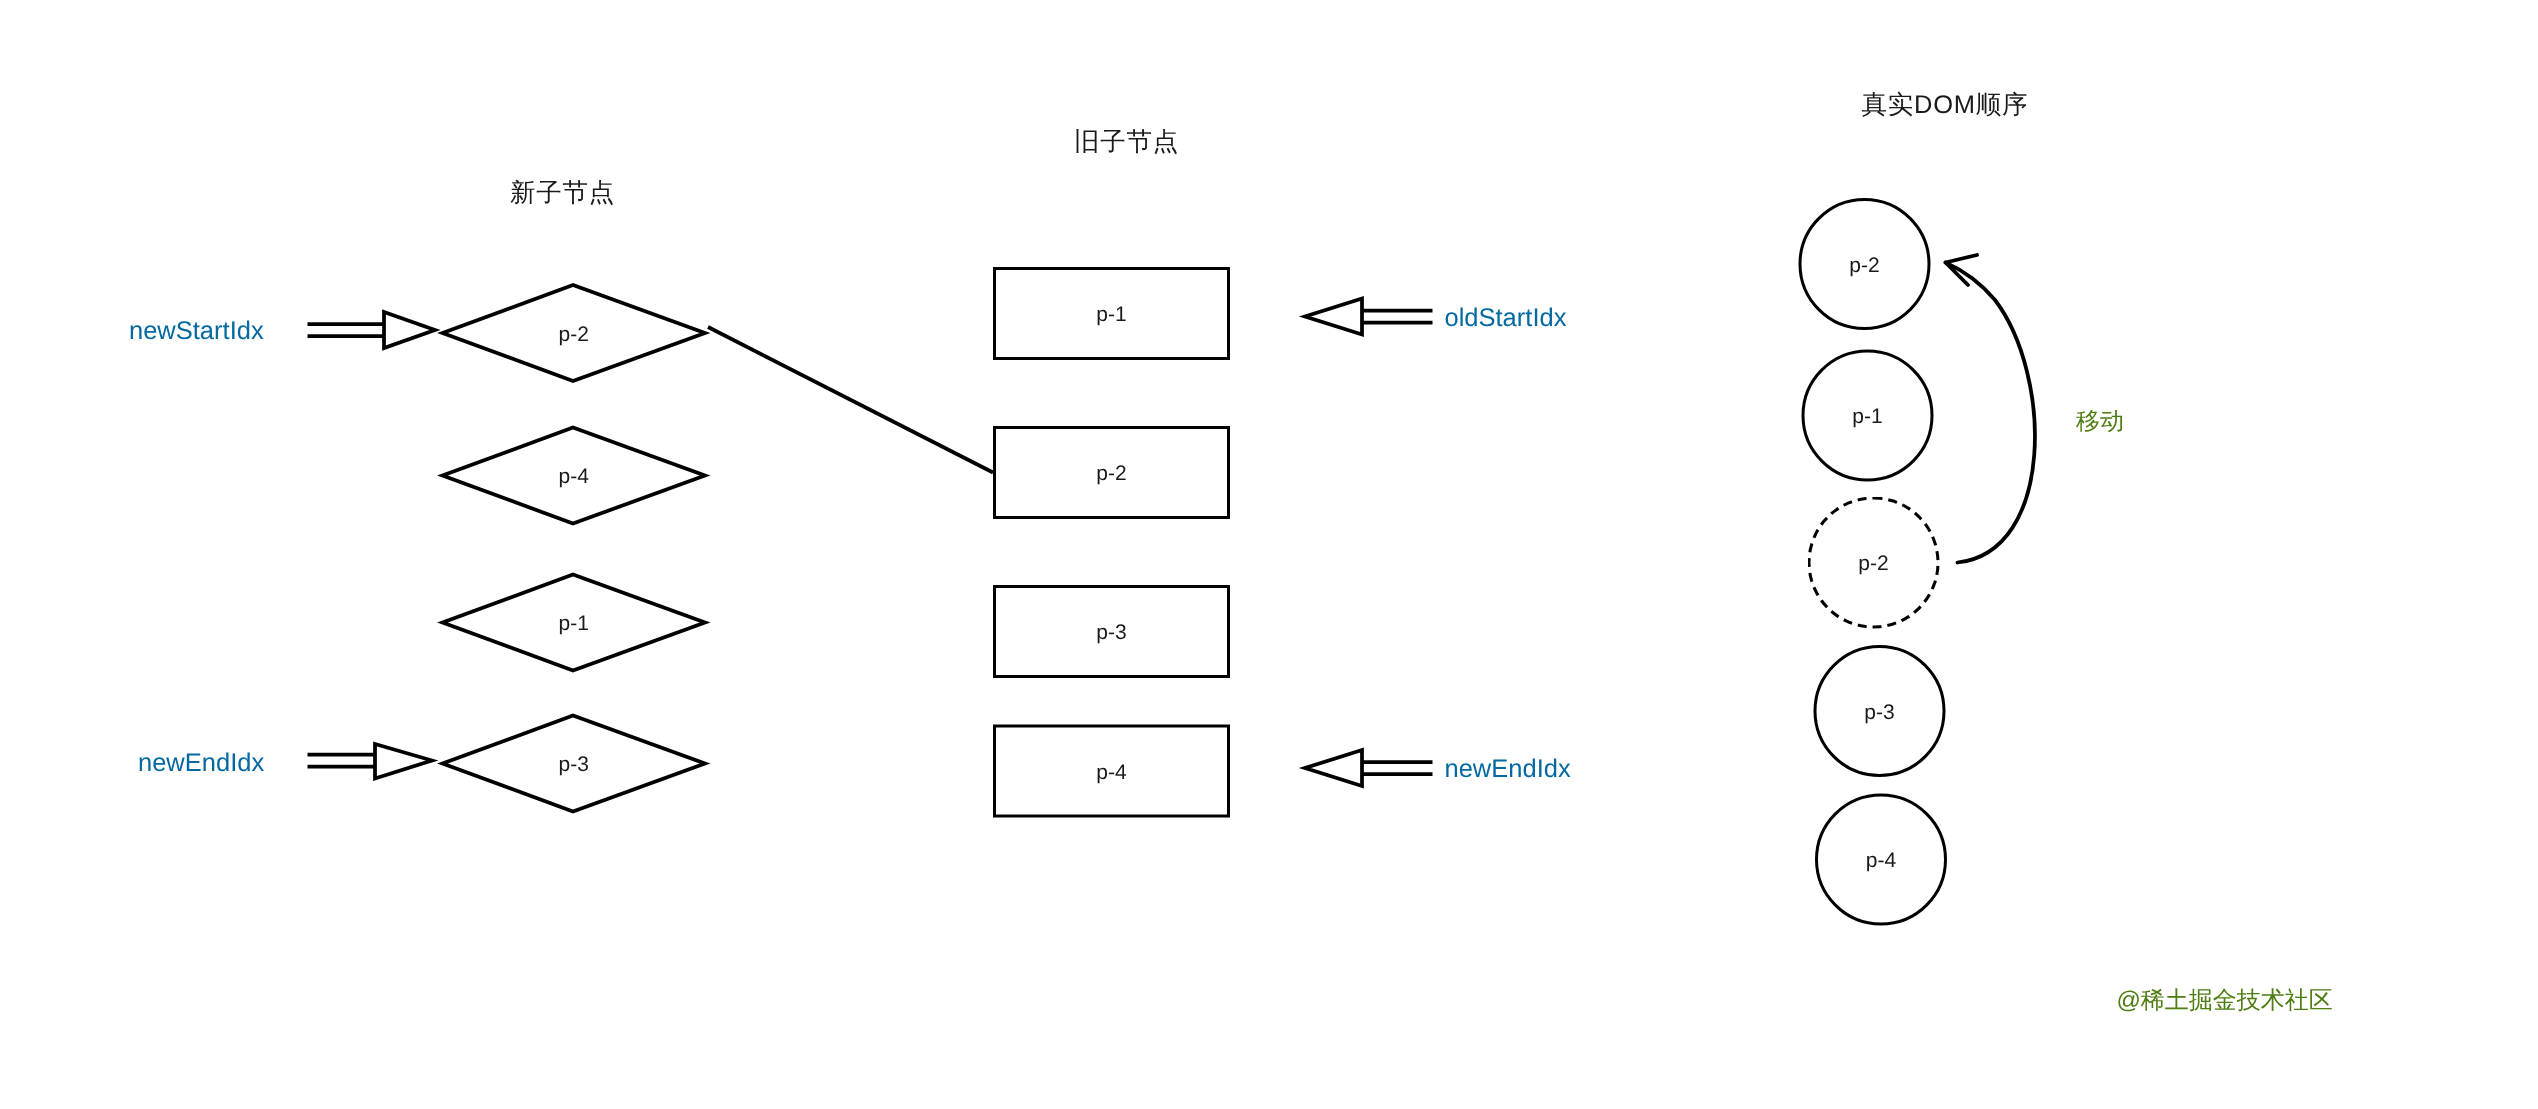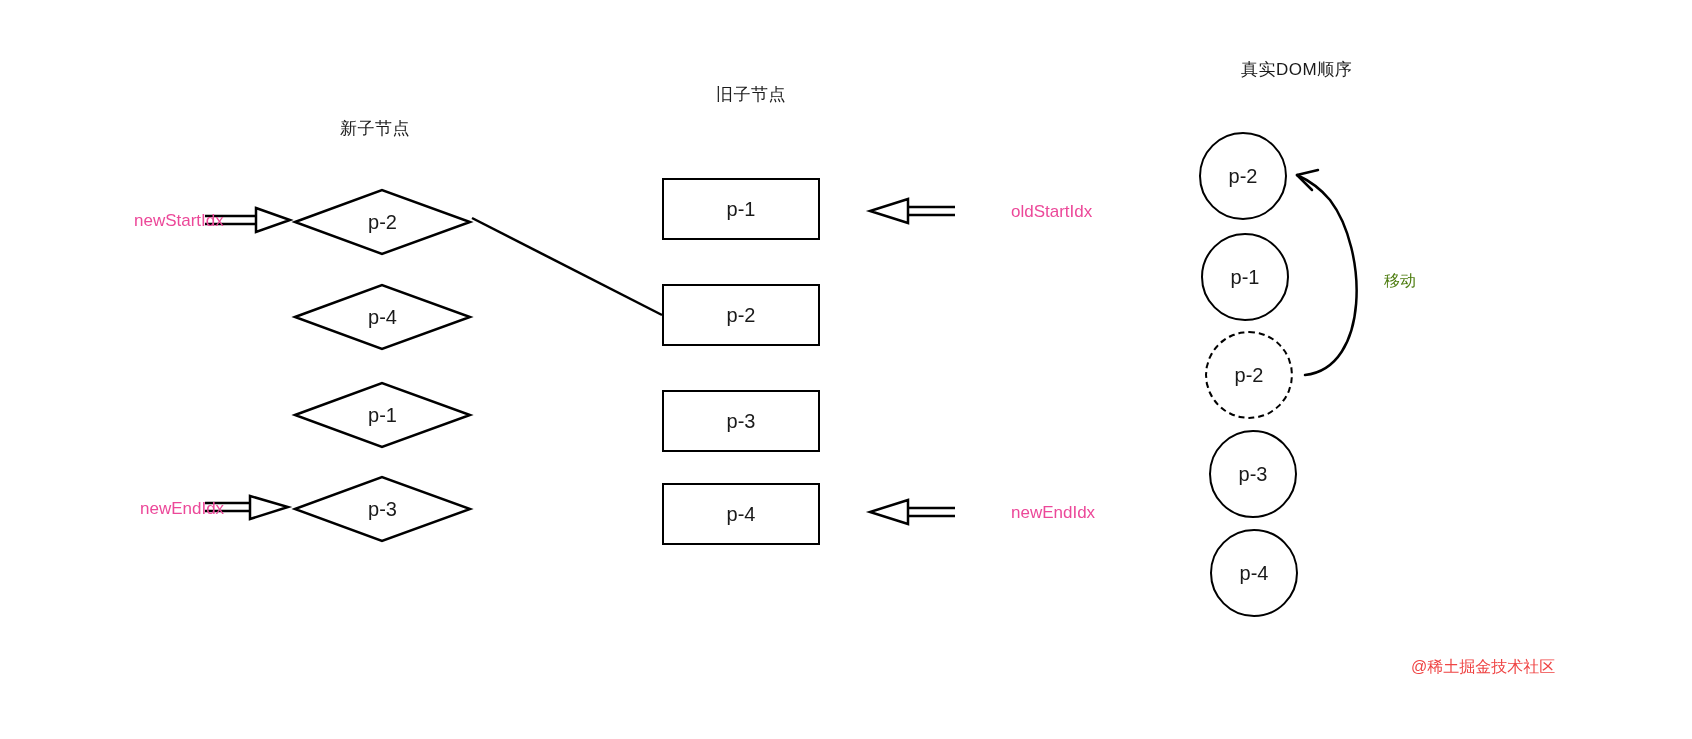--- a/index.html
+++ b/index.html
@@ -19,21 +19,21 @@
     overflow: hidden;
   }
   .col-title {
     position: absolute;
     font-size: 17px;
     color: #1a1a1a;
     white-space: nowrap;
     letter-spacing: 0.5px;
   }
   .node-label {
-    font-size: 20px;
+    font-size: 14px;
     color: #1a1a1a;
     pointer-events: none;
     white-space: nowrap;
   }
   .diamond-wrap {
     position: absolute;
     display: flex;
     align-items: center;
     justify-content: center;
   }
@@ -55,34 +55,33 @@
     align-items: center;
     justify-content: center;
     box-sizing: border-box;
   }
   .circle-node.dashed {
     border-style: dashed;
   }
   .side-label {
     position: absolute;
     font-size: 17px;
-    color: #ec4899;
-    white-space: nowrap;
-    margin-left: 48px;
+    color: #0369a1;
+    white-space: nowrap;
   }
   .move-label {
     position: absolute;
     font-size: 16px;
     color: #4d7c0f;
     white-space: nowrap;
   }
   .watermark {
     position: absolute;
     font-size: 16px;
-    color: #ef4444;
+    color: #4d7c0f;
     white-space: nowrap;
   }
   svg.overlay {
     position: absolute;
     left: 0;
     top: 0;
     width: 1692px;
     height: 739px;
     pointer-events: none;
   }

